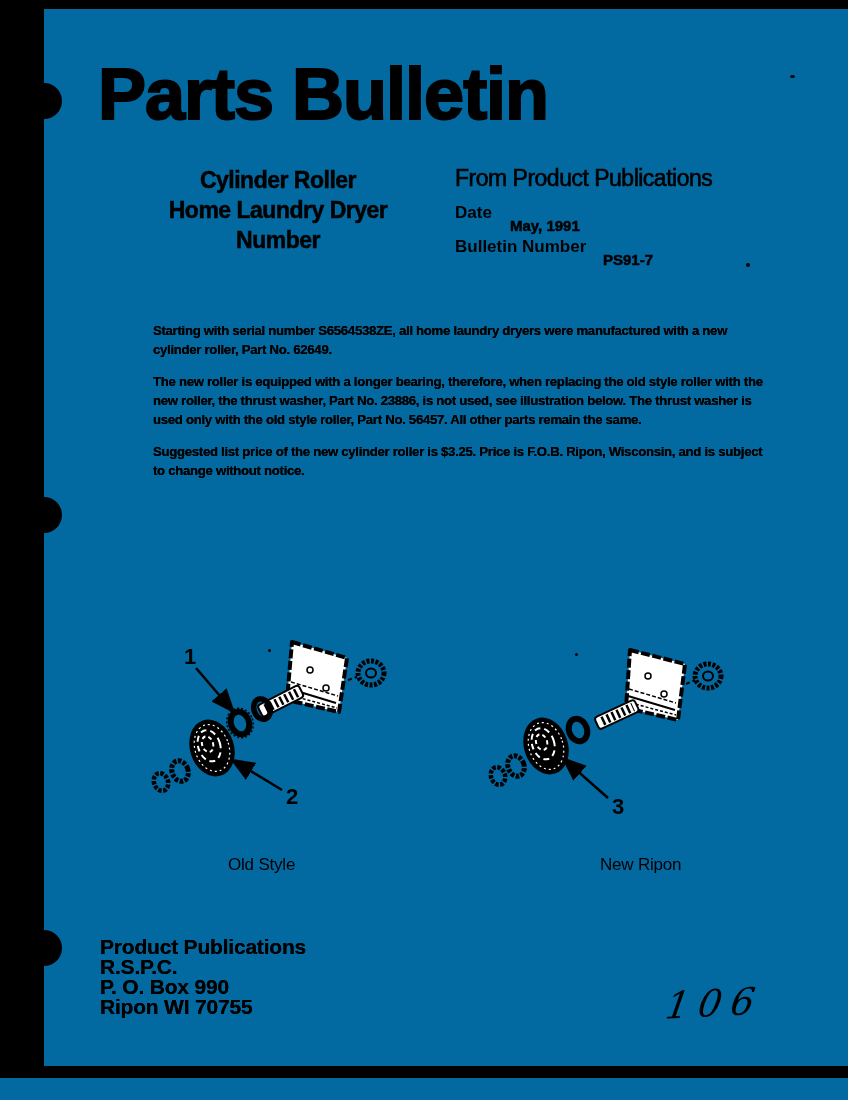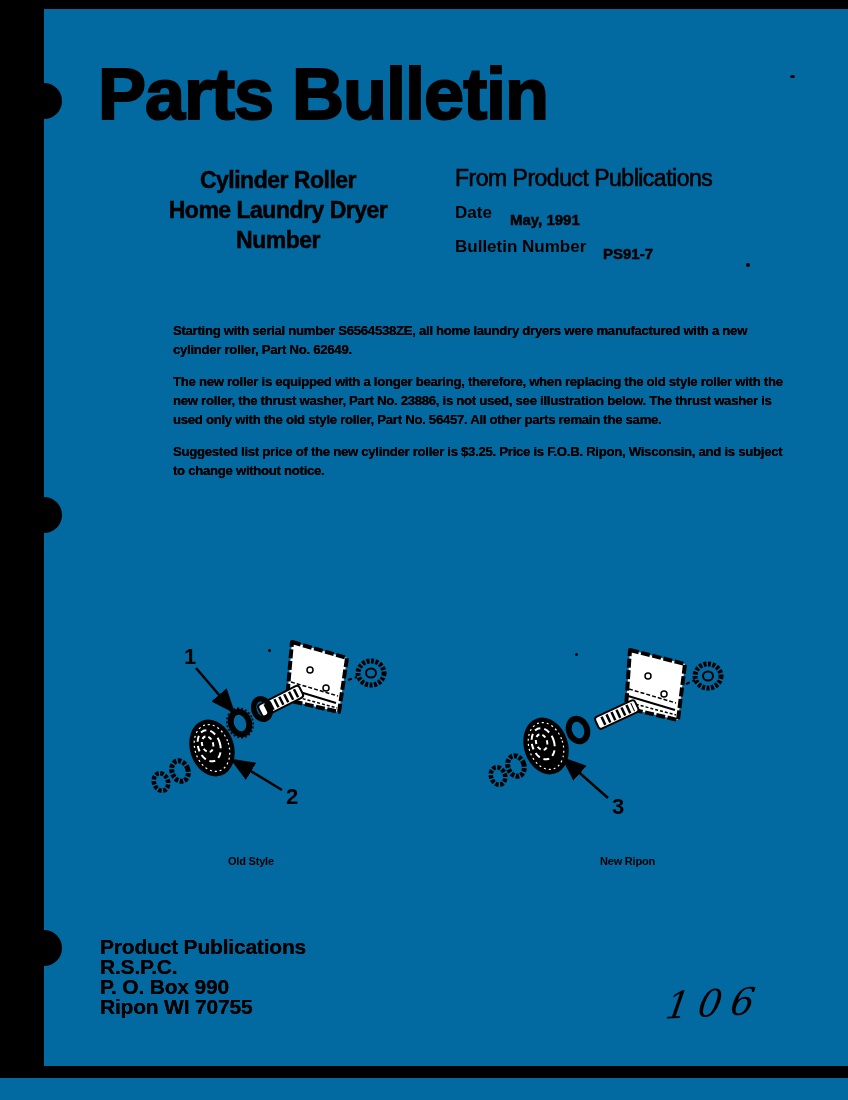--- a/index.html
+++ b/index.html
@@ -36,38 +36,37 @@
   }
   .subject {
     position:absolute; left:128px; top:165px; width:300px;
     text-align:center; font-size:23px; font-weight:700; line-height:30px;
     letter-spacing:-0.5px; -webkit-text-stroke:0.5px #000;
   }
   .meta-row { position:absolute; left:455px; width:360px; height:22px; }
   .meta-row.date-row { top:203px; }
   .meta-row.bulletin-row { top:237px; }
   .meta-label { position:absolute; left:0; top:0; font-size:17px; font-weight:700; }
-  .meta-value { position:absolute; top:8px; font-size:15px; font-weight:700; -webkit-text-stroke:0.5px #000; }
+  .meta-value { position:absolute; top:14px; font-size:15px; font-weight:700; -webkit-text-stroke:0.5px #000; }
   .date-row .meta-value { left:55px; }
   .bulletin-row .meta-value { left:148px;text-align:center; }
 
   .body-text {
     position:absolute; left:153px; top:321px; width:622px;
     font-size:13.2px; font-weight:700; line-height:19px; letter-spacing:-0.3px;
     text-shadow:0 0 0.4px #000;
-    margin-left:20px;
   }
   .body-text p { margin:0 0 13px 0; }
 
   .figure { position:absolute; width:290px; height:200px; }
   .figure-old { left:140px; top:628px; }
   .figure-new { left:470px; top:628px; }
   .fig-svg { width:290px; height:200px; display:block; }
 
-  .caption { position:absolute; font-size:11px; font-weight:700; letter-spacing:-0.2px; }
+  .caption { position:absolute; font-size:17px; font-weight:400; letter-spacing:-0.2px; }
   .caption-old { left:228px; top:855px; }
   .caption-new { left:600px; top:855px; }
 
   .footer {
     position:absolute; left:100px; top:937px;
     font-size:21px; font-weight:700; line-height:20px; letter-spacing:-0.2px;
     text-shadow:0 0 0.4px #000;
   }
   .handwritten {
     position:absolute; left:666px; top:982px;

